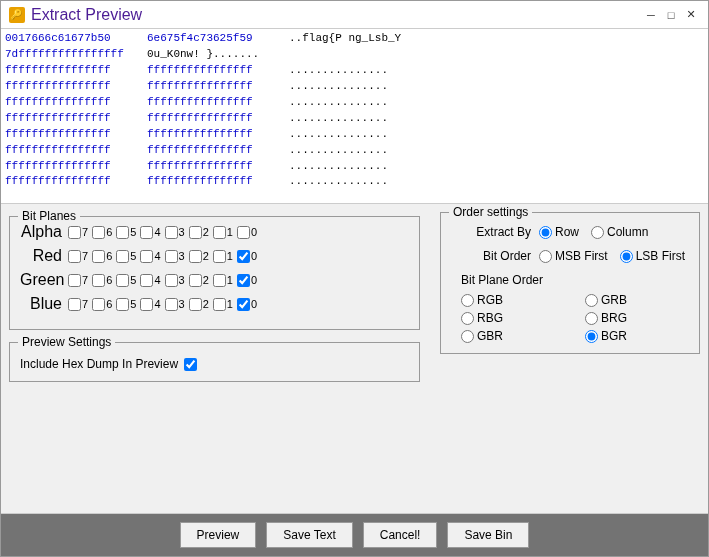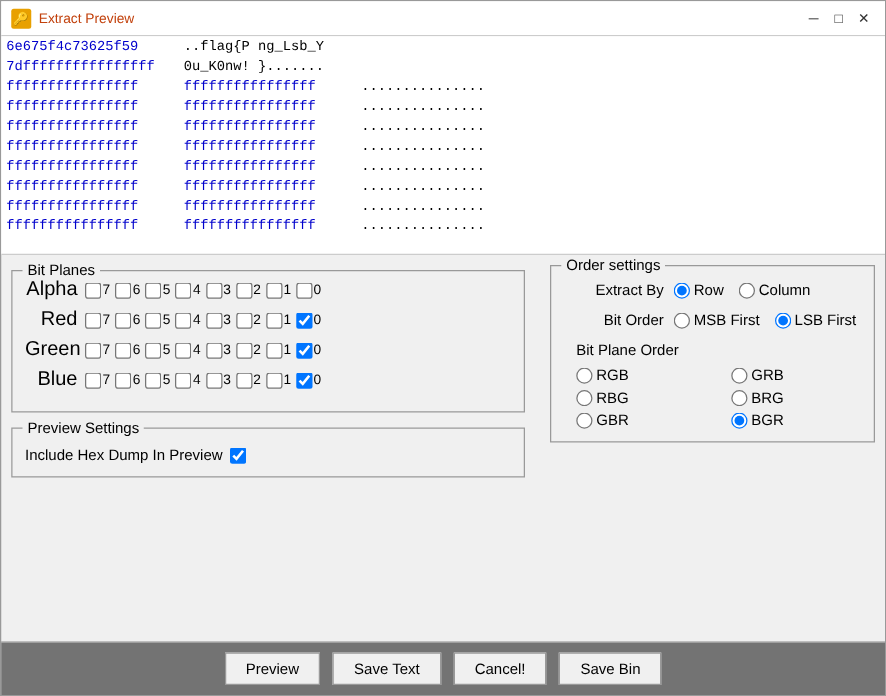--- a/index.html
+++ b/index.html
@@ -38,22 +38,22 @@
       height: 16px;
       background: #e8a000;
       border-radius: 2px;
       display: flex;
       align-items: center;
       justify-content: center;
       font-size: 10px;
       color: white;
     }
     .title-bar-title {
-      font-size: 11px;
-      color: #c2410c;
+      font-size: 16px;
+      color: #4c1d95;
     }
     .title-bar-controls {
       display: flex;
       gap: 2px;
     }
     .title-bar-btn {
       width: 18px;
       height: 16px;
       background: transparent;
       border: none;
@@ -224,20 +224,21 @@
     </div>
     <div class="title-bar-controls">
       <button class="title-bar-btn">─</button>
       <button class="title-bar-btn">□</button>
       <button class="title-bar-btn">✕</button>
     </div>
   </div>
 
   <div class="hex-preview" id="hex-preview-area">
   <div class="hex-line">
+        <span class="hex-addr">0017666c61677b50</span>
         <span class="hex-bytes">6e675f4c73625f59</span>
         <span class="hex-ascii">..flag{P ng_Lsb_Y</span>
       </div>
       <div class="hex-line">
         <span class="hex-bytes">7dffffffffffffffff</span>
         <span class="hex-ascii">0u_K0nw! }.......</span>
       </div>
       <div class="hex-line">
         <span class="hex-addr">ffffffffffffffff</span>
         <span class="hex-bytes">ffffffffffffffff</span>

